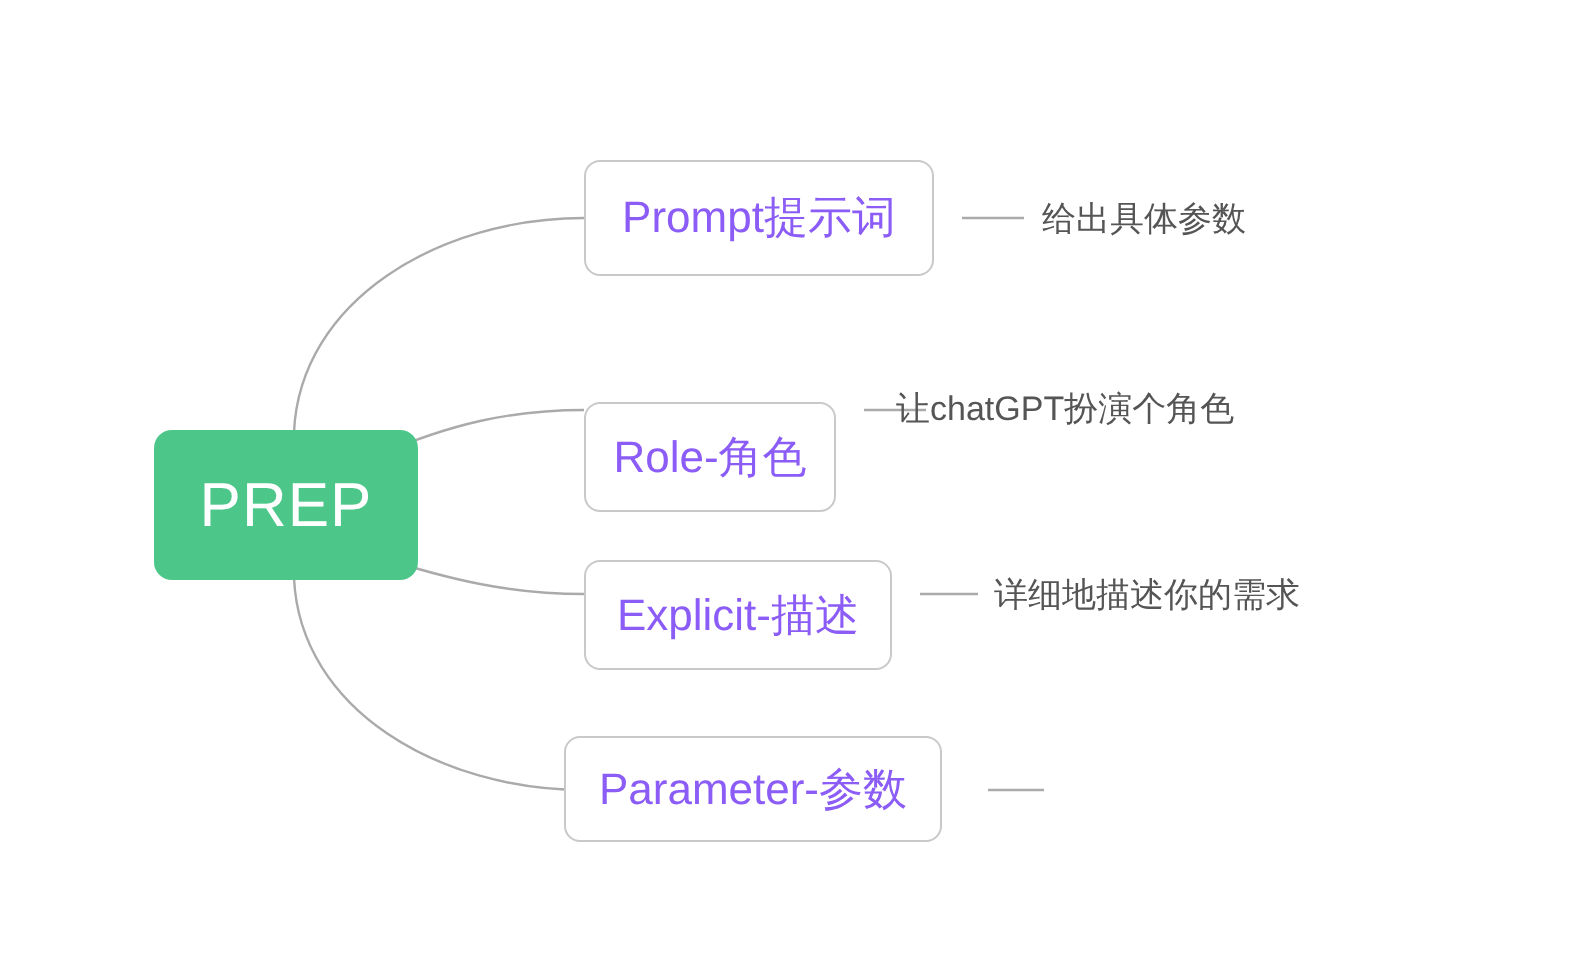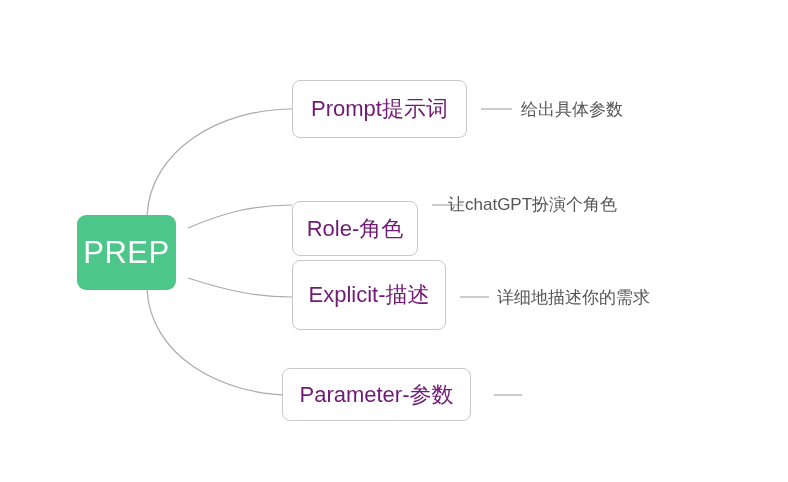--- a/index.html
+++ b/index.html
@@ -25,21 +25,21 @@
     left: 0;
     top: 0;
     width: 788px;
     height: 482px;
     pointer-events: none;
   }
   .root-node {
     position: absolute;
     left: 77px;
     top: 215px;
-    width: 99px;
+    width: 132px;
     height: 75px;
     border-radius: 9px;
     background: #4dc68a;
     display: flex;
     align-items: center;
     justify-content: center;
     box-sizing: border-box;
   }
   .root-label {
     color: #ffffff;
@@ -52,40 +52,40 @@
     position: absolute;
     background: #ffffff;
     border: 1px solid #c9c9c9;
     border-radius: 8px;
     box-sizing: border-box;
     display: flex;
     align-items: center;
     justify-content: center;
   }
   .branch-label {
-    color: #701a75;
+    color: #8b5cf6;
     font-size: 22px;
     line-height: 1;
     white-space: nowrap;
   }
   .leaf-label {
     position: absolute;
     color: #555555;
     font-size: 17px;
     line-height: 1;
     white-space: nowrap;
   }
   
   .n1 { left: 292px; top: 80px;  width: 175px; height: 58px; }
   .l1 { left: 521px; top: 101px; }
   
   .n2 { left: 292px; top: 177px; width: 126px; height: 55px; margin-top: 24px; }
   .l2 { left: 448px; top: 196px; }
   
-  .n3 { left: 292px; top: 260px; width: 154px; height: 70px; }
+  .n3 { left: 292px; top: 280px; width: 154px; height: 55px; }
   .l3 { left: 497px; top: 289px; }
   
   .n4 { left: 282px; top: 368px; width: 189px; height: 53px; }
   .l4 { left: 530px; top: 385px; }
 </style>
 </head>
 <body>
 
 <div id="canvas">
 

